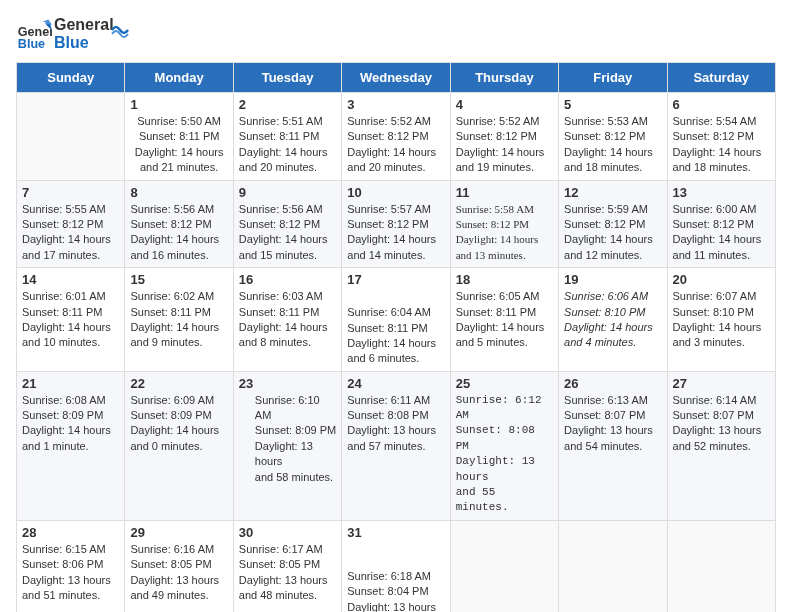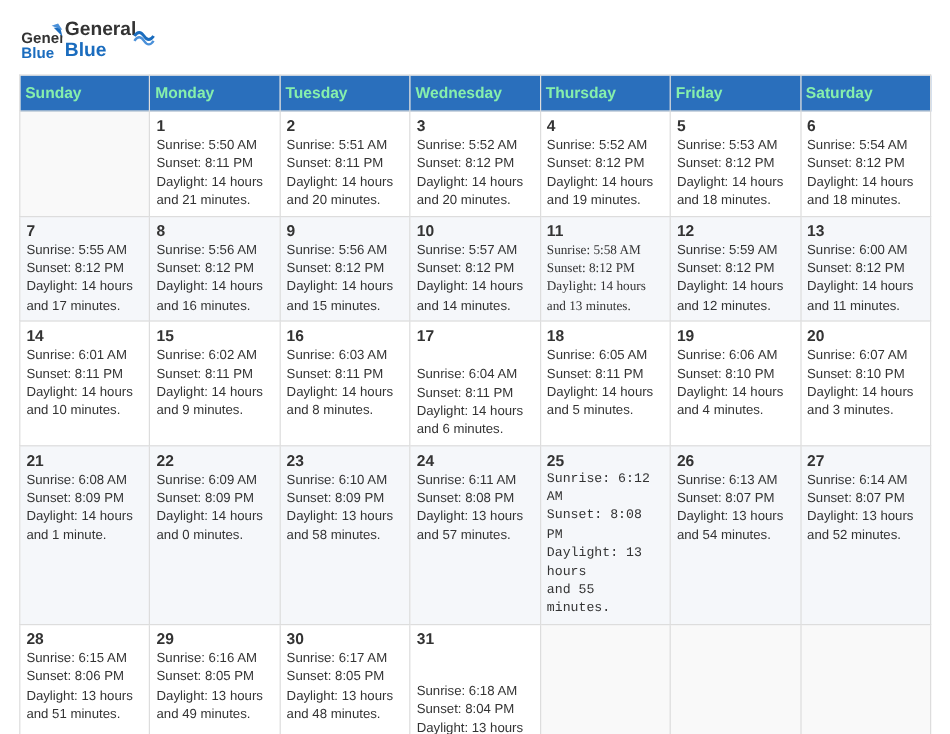--- a/index.html
+++ b/index.html
@@ -38,25 +38,25 @@
       font-size: 15px;
       color: #444;
     }
     table {
       width: 100%;
       border-collapse: collapse;
       table-layout: fixed;
     }
     thead tr th {
       background-color: #2a6fbc;
-      color: #86efac;
+      color: #ffffff;
       font-size: 13px;
       font-weight: bold;
       padding: 7px 4px;
-      text-align: left;
+      text-align: center;
       border: 1px solid #ddd;
     }
     tbody tr td {
       border: 1px solid #ddd;
       vertical-align: top;
       padding: 4px 5px;
       font-size: 11px;
       color: #333;
       height: 80px;
       background: #fff;
@@ -113,21 +113,21 @@
         <th>Thursday</th>
         <th>Friday</th>
         <th>Saturday</th>
       </tr>
   </thead>
   <tbody id="calendar-body">
   <tr>
         <td class="empty-cell"></td>
         <td>
           <span class="day-number">1</span>
-          <div class="cell-content" style="white-space: pre-line;">Sunrise: 5:50 AM
+          <div class="cell-content" style="white-space: pre-line; text-align: center;">Sunrise: 5:50 AM
 Sunset: 8:11 PM
 Daylight: 14 hours
 and 21 minutes.</div>
         </td>
         <td>
           <span class="day-number">2</span>
           <div class="cell-content" style="white-space: pre-line;">Sunrise: 5:51 AM
 Sunset: 8:11 PM
 Daylight: 14 hours
 and 20 minutes.</div>
@@ -243,21 +243,21 @@
         </td>
         <td>
           <span class="day-number">18</span>
           <div class="cell-content" style="white-space: pre-line;">Sunrise: 6:05 AM
 Sunset: 8:11 PM
 Daylight: 14 hours
 and 5 minutes.</div>
         </td>
         <td>
           <span class="day-number">19</span>
-          <div class="cell-content" style="white-space: pre-line;">Sunrise: 6:06 AM
+          <div class="cell-content" style="white-space: pre-line; font-style: italic;">Sunrise: 6:06 AM
 Sunset: 8:10 PM
 Daylight: 14 hours
 and 4 minutes.</div>
         </td>
         <td>
           <span class="day-number">20</span>
           <div class="cell-content" style="white-space: pre-line;">Sunrise: 6:07 AM
 Sunset: 8:10 PM
 Daylight: 14 hours
 and 3 minutes.</div>
@@ -273,21 +273,21 @@
         </td>
         <td>
           <span class="day-number">22</span>
           <div class="cell-content" style="white-space: pre-line;">Sunrise: 6:09 AM
 Sunset: 8:09 PM
 Daylight: 14 hours
 and 0 minutes.</div>
         </td>
         <td>
           <span class="day-number">23</span>
-          <div class="cell-content" style="white-space: pre-line;">Sunrise: 6:10 AM
+          <div class="cell-content" style="white-space: pre-line; margin-left: 16px;">Sunrise: 6:10 AM
 Sunset: 8:09 PM
 Daylight: 13 hours
 and 58 minutes.</div>
         </td>
         <td>
           <span class="day-number">24</span>
           <div class="cell-content" style="white-space: pre-line;">Sunrise: 6:11 AM
 Sunset: 8:08 PM
 Daylight: 13 hours
 and 57 minutes.</div>

